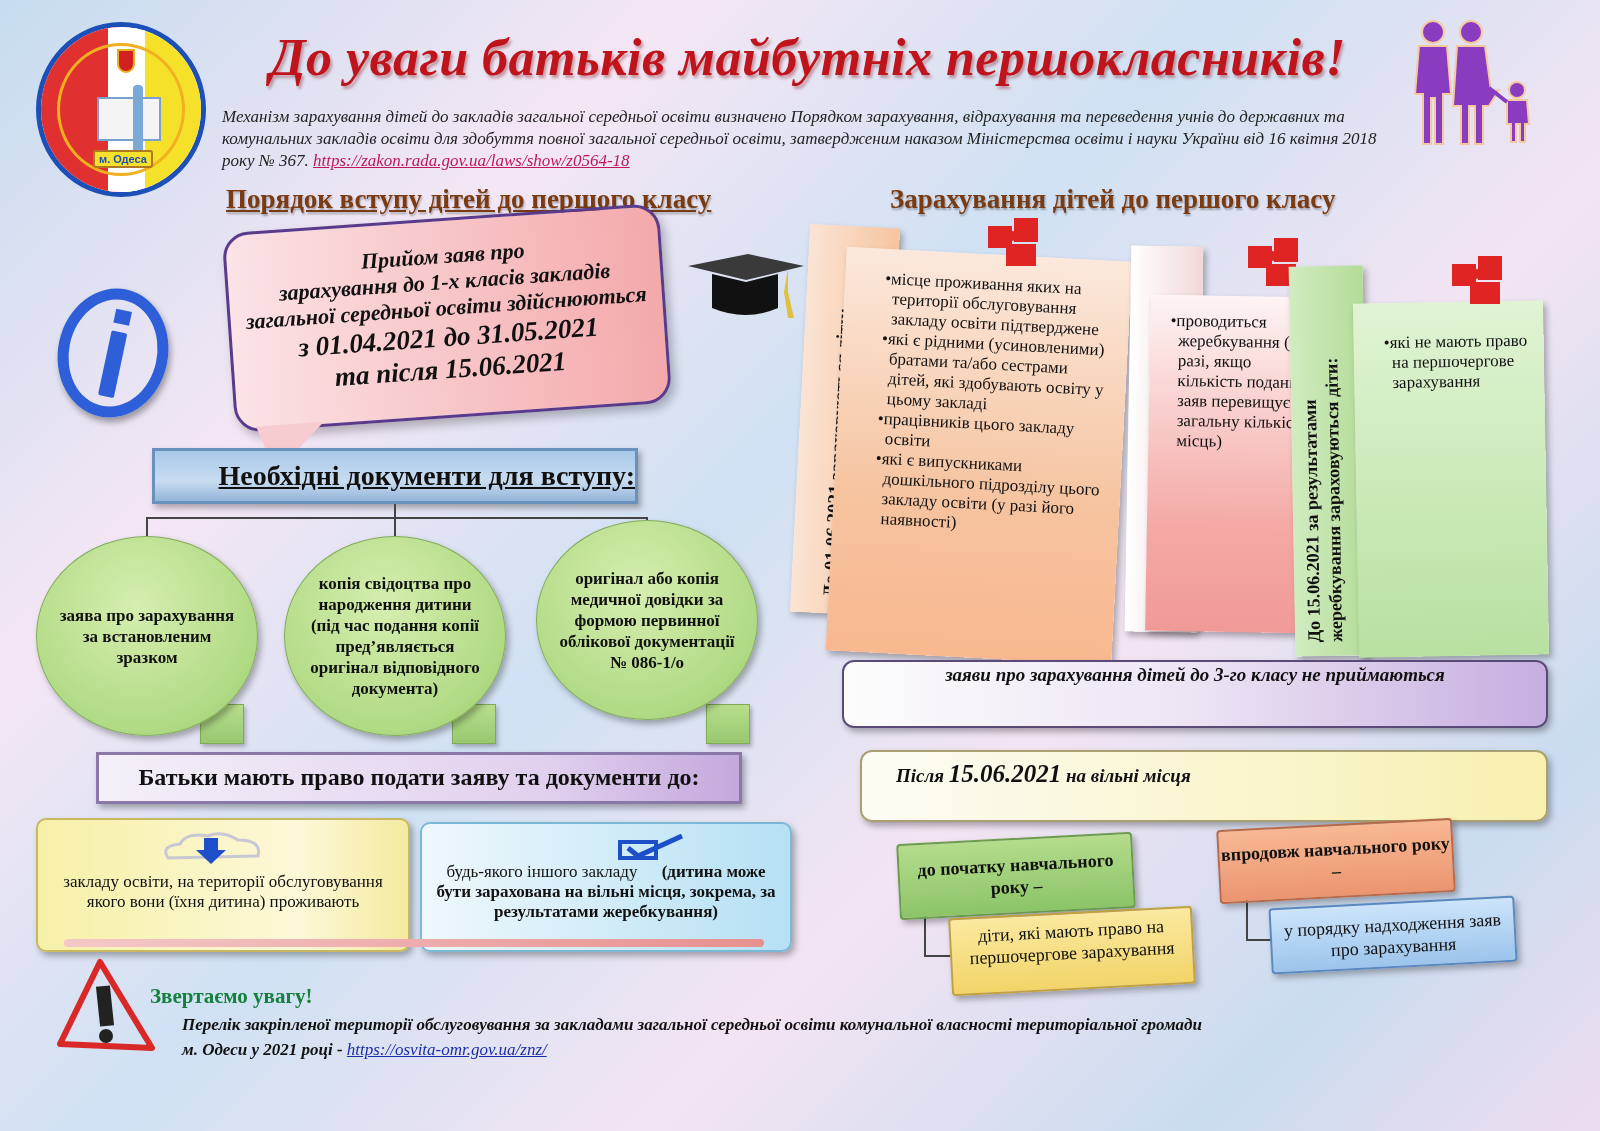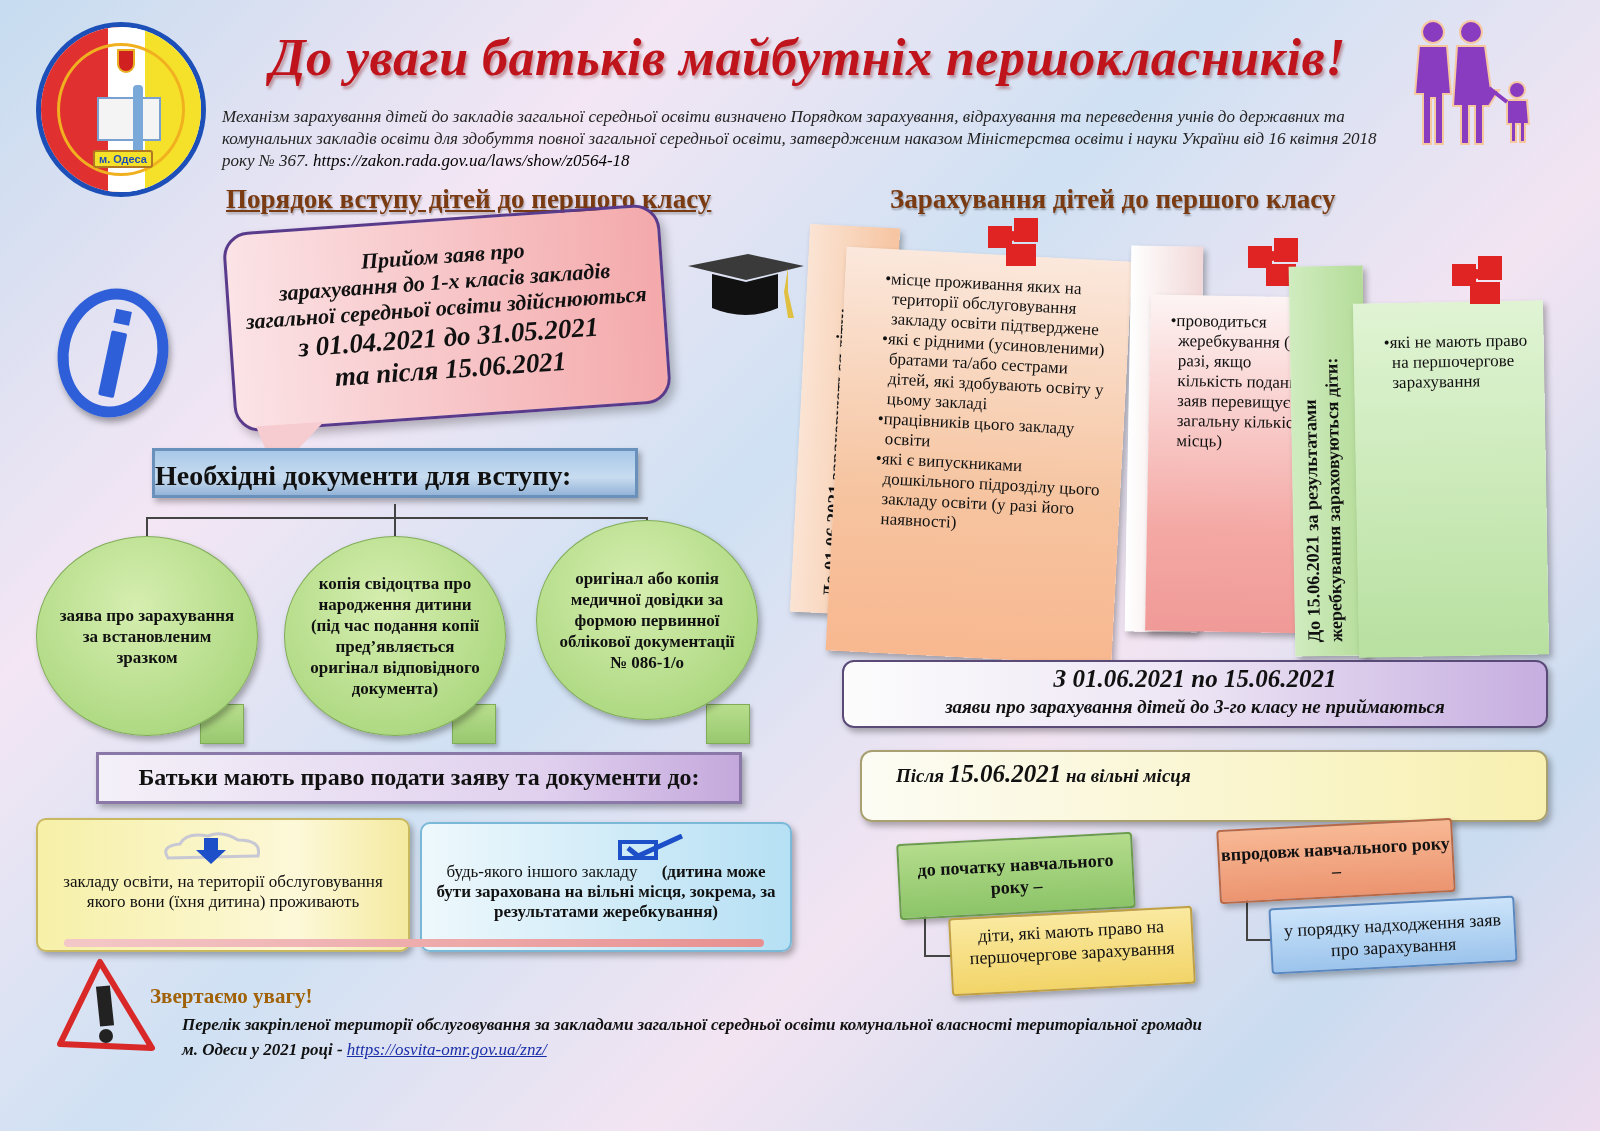--- a/index.html
+++ b/index.html
@@ -21,21 +21,21 @@
   .logo .ring { position:absolute; left:16px; top:16px; right:16px; bottom:16px; border-radius:50%; border: 3px solid #f0b020; }
   .logo .city { position:absolute; left:52px; bottom:24px; width:60px; height:18px; background:#f6e12a; border:2px solid #b07820; border-radius:3px;
     font: bold 11px "Liberation Sans", sans-serif; color:#1c4fb7; text-align:center; line-height:14px; }
   .logo .shield { position:absolute; left:76px; top:22px; width:18px; height:24px; background:#d02020; border:2px solid #e8b020; border-radius:0 0 9px 9px; }
   .logo .book { position:absolute; left:56px; top:70px; width:64px; height:44px; background:#f4f4f4; border:2px solid #7aa0d0; }
   .logo .statue { position:absolute; left:92px; top:58px; width:10px; height:80px; background:#7aa8d8; border-radius:4px; }
 
   .title { left: 270px; top: 28px; font: italic bold 52px "Liberation Serif", serif; color:#c0141c;
     text-shadow: 2px 3px 3px rgba(120,0,0,0.35); letter-spacing: 0.5px; }
   .intro { left: 222px; top: 106px; width: 1170px; font: italic 17px "Liberation Serif", serif; color:#222; line-height: 22px; }
-  .intro .link { color:#000000; }
+  .intro .link { color:#be185d; text-decoration: underline; }
 
   
   .family { left: 1405px; top: 18px; width: 140px; height: 130px; }
 
   .sec-h { font: bold 27px "Liberation Serif", serif; color:#7a3a12; text-shadow: 1px 2px 2px rgba(0,0,0,0.3); }
 
   
   .info-icon { left: 58px; top: 288px; width: 110px; height: 130px; border: 11px solid #2e5fd8; border-radius: 50%;
     box-shadow: 3px 4px 6px rgba(0,0,0,0.35); transform: rotate(12deg); }
   .info-icon .dot { position:absolute; left:38px; top:10px; width:16px; height:14px; background:#2e5fd8; }
@@ -46,23 +46,23 @@
     background: linear-gradient(90deg, #fbe3e6 0%, #f4a9ab 100%);
     border: 3px solid #5a3a8a; box-shadow: 4px 6px 10px rgba(0,0,0,0.25); transform: rotate(-4deg); }
   .bubble .tail { position:absolute; left:18px; bottom:-46px; width:0; height:0;
     border-left: 16px solid transparent; border-right: 52px solid transparent; border-top: 48px solid #f7ccd0; }
   .bubble .txt { position:absolute; left:0; right:0; top:22px; text-align:center; font: italic bold 22px "Liberation Serif", serif; line-height: 26px; color:#111; }
   .bubble .big { font-size: 27px; line-height: 32px; }
 
   .cap { left: 668px; top: 252px; width: 140px; height: 70px; }
 
   
-  .docs-h { left: 152px; top: 448px; width: 486px; height: 50px; background: linear-gradient(#a8c8e8, #c8dcf0 60%, #94b4d8);
+  .docs-h { left: 152px; top: 448px; width: 486px; height: 56px; background: linear-gradient(#a8c8e8, #c8dcf0 60%, #94b4d8);
     border: 3px solid #6a90bc; box-shadow: 3px 4px 6px rgba(0,0,0,0.3);
-    font: bold 28px "Liberation Serif", serif; text-align:left; line-height: 50px; }
+    font: bold 28px "Liberation Serif", serif; text-align:right; line-height: 50px; text-decoration: underline; }
   .tree-line { background:#444; }
 
   .oval { width: 222px; height: 200px; border-radius: 50%;
     background: radial-gradient(circle at 45% 35%, #d6eeb0 0%, #b0da84 70%, #98c870 100%);
     box-shadow: 3px 4px 6px rgba(0,0,0,0.3); border: 1px solid #80ac58;
     display:flex; align-items:center; justify-content:center; text-align:center;
     font: bold 17px "Liberation Serif", serif; line-height: 21px; padding: 10px 22px; }
   .oval-foot { width: 44px; height: 40px; background: linear-gradient(#b8de8c, #98c870); border: 1px solid #80ac58; box-shadow: 2px 3px 4px rgba(0,0,0,0.25); }
 
   
@@ -74,21 +74,21 @@
     background: linear-gradient(90deg, #f6f0a8, #fdf8d8 70%, #f4eaa0); border: 2px solid #c8b860; box-shadow: 3px 4px 6px rgba(0,0,0,0.3);
     text-align:center; font: 17px "Liberation Serif", serif; line-height: 20px; padding: 52px 10px 0; }
   .box-blue { left: 420px; top: 822px; width: 372px; height: 130px; border-radius: 10px;
     background: linear-gradient(90deg, #eef8fc, #b6e0f4); border: 2px solid #7ab8d8; box-shadow: 3px 4px 6px rgba(0,0,0,0.3);
     text-align:center; font: 17px "Liberation Serif", serif; line-height: 20px; padding: 38px 10px 0; }
   .box-blue b { font-weight: bold; margin-left: 20px; }
   .arrow-bar { left: 64px; top: 939px; width: 700px; height: 8px; background: linear-gradient(90deg, #f4c8c8, #e89090); border-radius: 4px; }
 
   
   .warn { left: 56px; top: 958px; width: 100px; height: 96px; }
-  .warn-h { left: 150px; top: 984px; font: bold 21px "Liberation Serif", serif; color:#a16207; }
+  .warn-h { left: 150px; top: 984px; font: bold 21px "Liberation Serif", serif; color:#15803d; }
   .warn-t { left: 182px; top: 1012px; width: 1030px; font: italic bold 17px "Liberation Serif", serif; line-height: 25px; color:#111; }
   .warn-t .link { color:#1a2ea8; text-decoration: underline; font-weight: normal; }
 
   
   .panel-tab { box-shadow: 3px 4px 6px rgba(0,0,0,0.3); }
   .vert { position:absolute; writing-mode: vertical-rl; transform: rotate(180deg); font: bold 19px "Liberation Serif", serif; white-space: nowrap; }
   .plist { position:absolute; font: 17px "Liberation Serif", serif; line-height: 20px; }
   .plist div { text-indent: -8px; padding-left: 8px; }
 
   .puzzle { width: 58px; height: 54px; }
@@ -261,21 +261,20 @@
   </div>
 </div>
 <svg class="abs puzzle" style="left:1448px; top:254px;" viewBox="0 0 58 54">
   <rect x="4" y="10" width="24" height="22" fill="#e02424"></rect>
     <rect x="30" y="2" width="24" height="24" fill="#e02424"></rect>
   <rect x="22" y="28" width="30" height="22" fill="#e02424"></rect>
     <circle cx="28" cy="20" r="5" fill="#e02424"></circle>
 </svg>
 
 <div class="abs notice">
-  <div class="l1">З 01.06.2021 по 15.06.2021</div>
   <div class="l2">заяви про зарахування дітей до 3-го класу не приймаються</div>
 </div>
 
 <div class="abs after">
   <div><span>Після </span><span class="big">15.06.2021</span><span> на вільні місця</span></div>
 </div>
 
 <div class="abs tree-line" style="left:924px; top:914px; width:2px; height:42px;"></div>
 <div class="abs tree-line" style="left:924px; top:955px; width:28px; height:2px;"></div>
 <div class="abs tree-line" style="left:1246px; top:896px; width:2px; height:44px;"></div>

